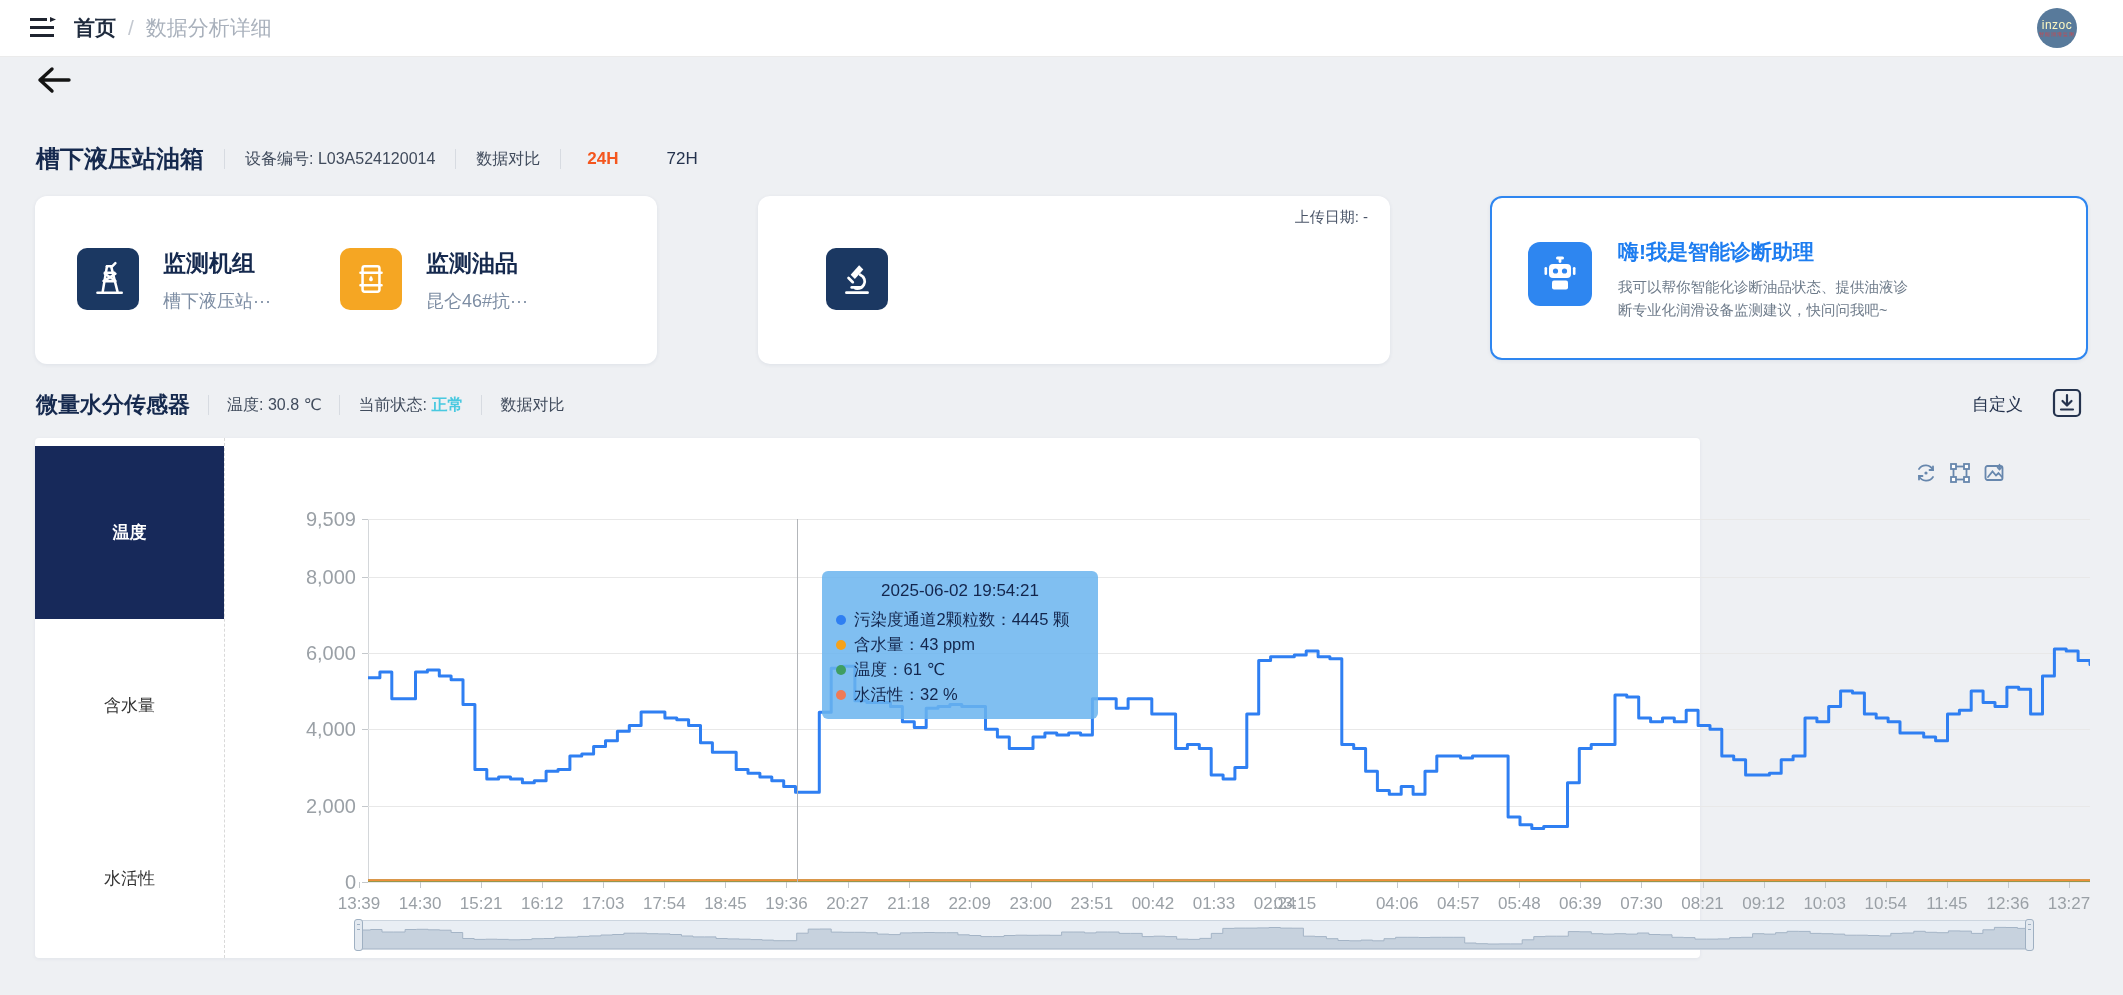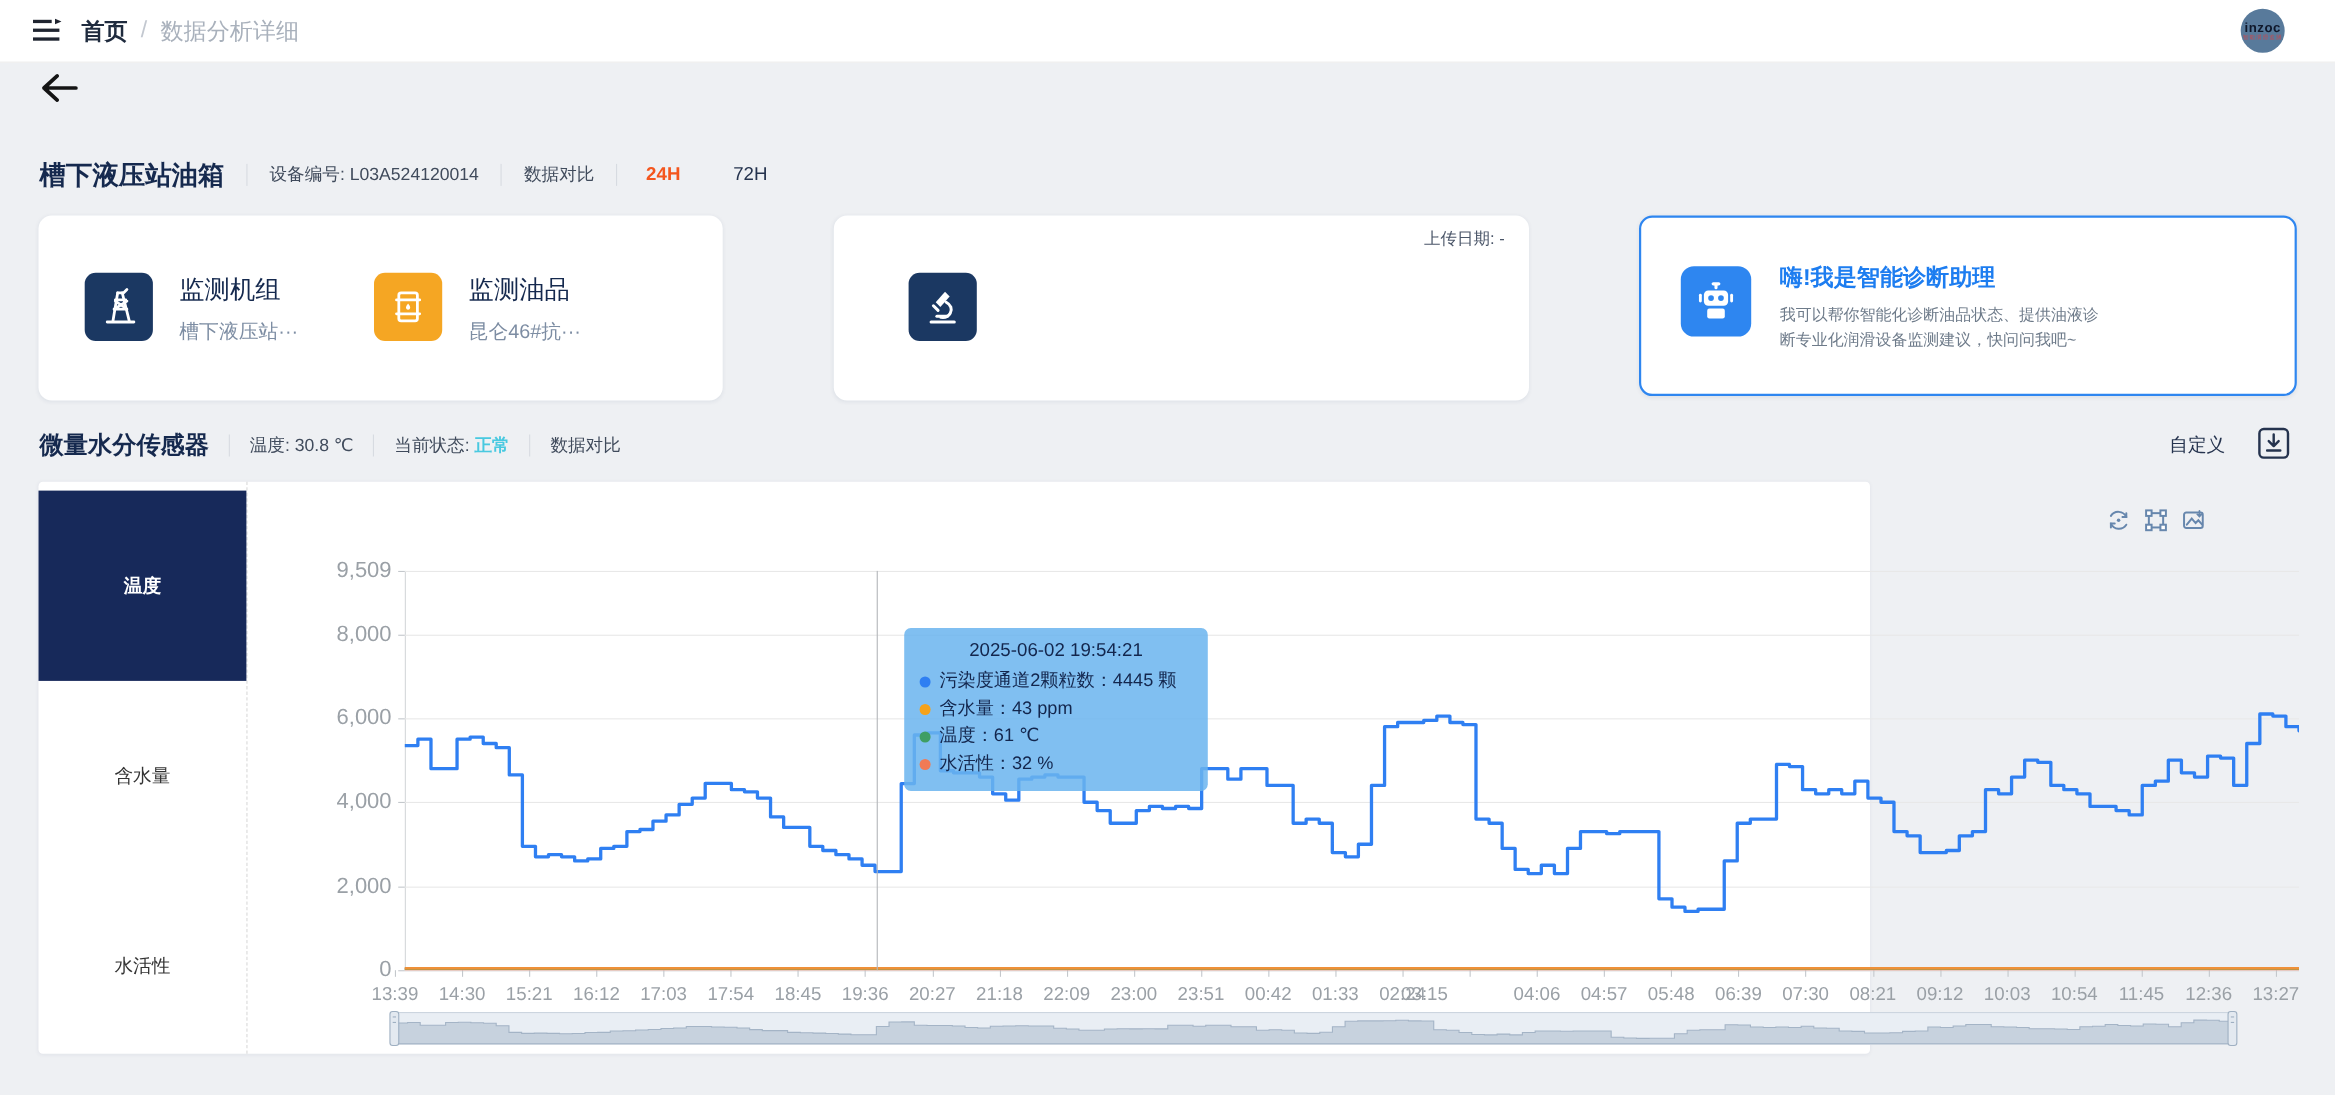--- a/index.html
+++ b/index.html
@@ -8,40 +8,40 @@
   .abs{position:absolute;}
   
   #header{left:0;top:0;width:2123px;height:56px;background:#fff;border-bottom:1px solid #ebebeb;}
   #menu-icon{left:30px;top:16px;width:26px;height:24px;cursor:pointer;color:#1f2430;}
   #breadcrumb{left:74px;top:14px;font-size:21px;display:flex;gap:12px;align-items:center;}
   #bc-home{font-weight:bold;color:#1f2b3e;}
   #bc-sep{color:#c3c8d0;}
   #bc-cur{color:#a9b1bc;}
   #avatar{left:2037px;top:8px;width:40px;height:40px;border-radius:50%;background:#587a9b;
           display:flex;flex-direction:column;align-items:center;justify-content:center;cursor:pointer;}
-  #avatar .t1{color:#0f172a;font-weight:bold;font-size:12px;line-height:12px;letter-spacing:.5px;}
+  #avatar .t1{color:#fef9c3;font-weight:normal;font-size:12px;line-height:12px;letter-spacing:.5px;}
   #avatar .t2{color:#d0454a;font-size:5px;line-height:6px;letter-spacing:1px;}
   
   #back-btn{left:36px;top:64px;width:36px;height:32px;cursor:pointer;color:#141414;}
   #device-row{left:36px;top:143px;height:32px;display:flex;align-items:center;gap:20px;}
   #device-title{font-size:24px;font-weight:bold;color:#15294e;}
   .vdiv{width:1px;height:20px;background:#d7dbe1;}
   .plain{font-size:16px;color:#404b5c;}
   #range-24h{font-size:17px;font-weight:bold;color:#f4561e;cursor:pointer;margin-left:6px;}
   #range-72h{font-size:17px;color:#25334e;cursor:pointer;margin-left:28px;}
   
   .card{background:#fff;border-radius:12px;box-shadow:0 1px 4px rgba(20,40,80,.07);}
   #card-monitor{left:35px;top:196px;width:622px;height:168px;}
   #card-lab{left:758px;top:196px;width:632px;height:168px;}
   #card-ai{left:1490px;top:196px;width:598px;height:164px;border:2px solid #2e86f0;box-sizing:border-box;}
   .sq-icon{width:62px;height:62px;border-radius:10px;display:flex;align-items:center;justify-content:center;color:#fff;}
   .navy{background:#1b3862;}
   .orange{background:#f5a623;}
   .blue{background:#2e86f0;}
-  .card-title{font-size:23px;font-weight:normal;color:#15294e;}
+  .card-title{font-size:23px;font-weight:bold;color:#15294e;}
   .card-sub{font-size:18px;color:#7d8da3;margin-top:10px;}
   .mini-ic{width:30px;height:30px;border-radius:7px;background:#1b3862;color:#fff;
            display:flex;align-items:center;justify-content:center;cursor:pointer;}
   #lab-date{position:absolute;right:22px;top:12px;font-size:15px;color:#4a5568;}
   #ai-title{font-size:21px;font-weight:bold;color:#1d7df0;}
   .ai-desc{font-size:14.5px;color:#6e7b8a;line-height:23px;}
   
   #section-row{left:36px;top:388px;height:34px;display:flex;align-items:center;gap:18px;}
   #section-title{font-size:22px;font-weight:bold;color:#15294e;}
   #status-ok{font-weight:bold;}

